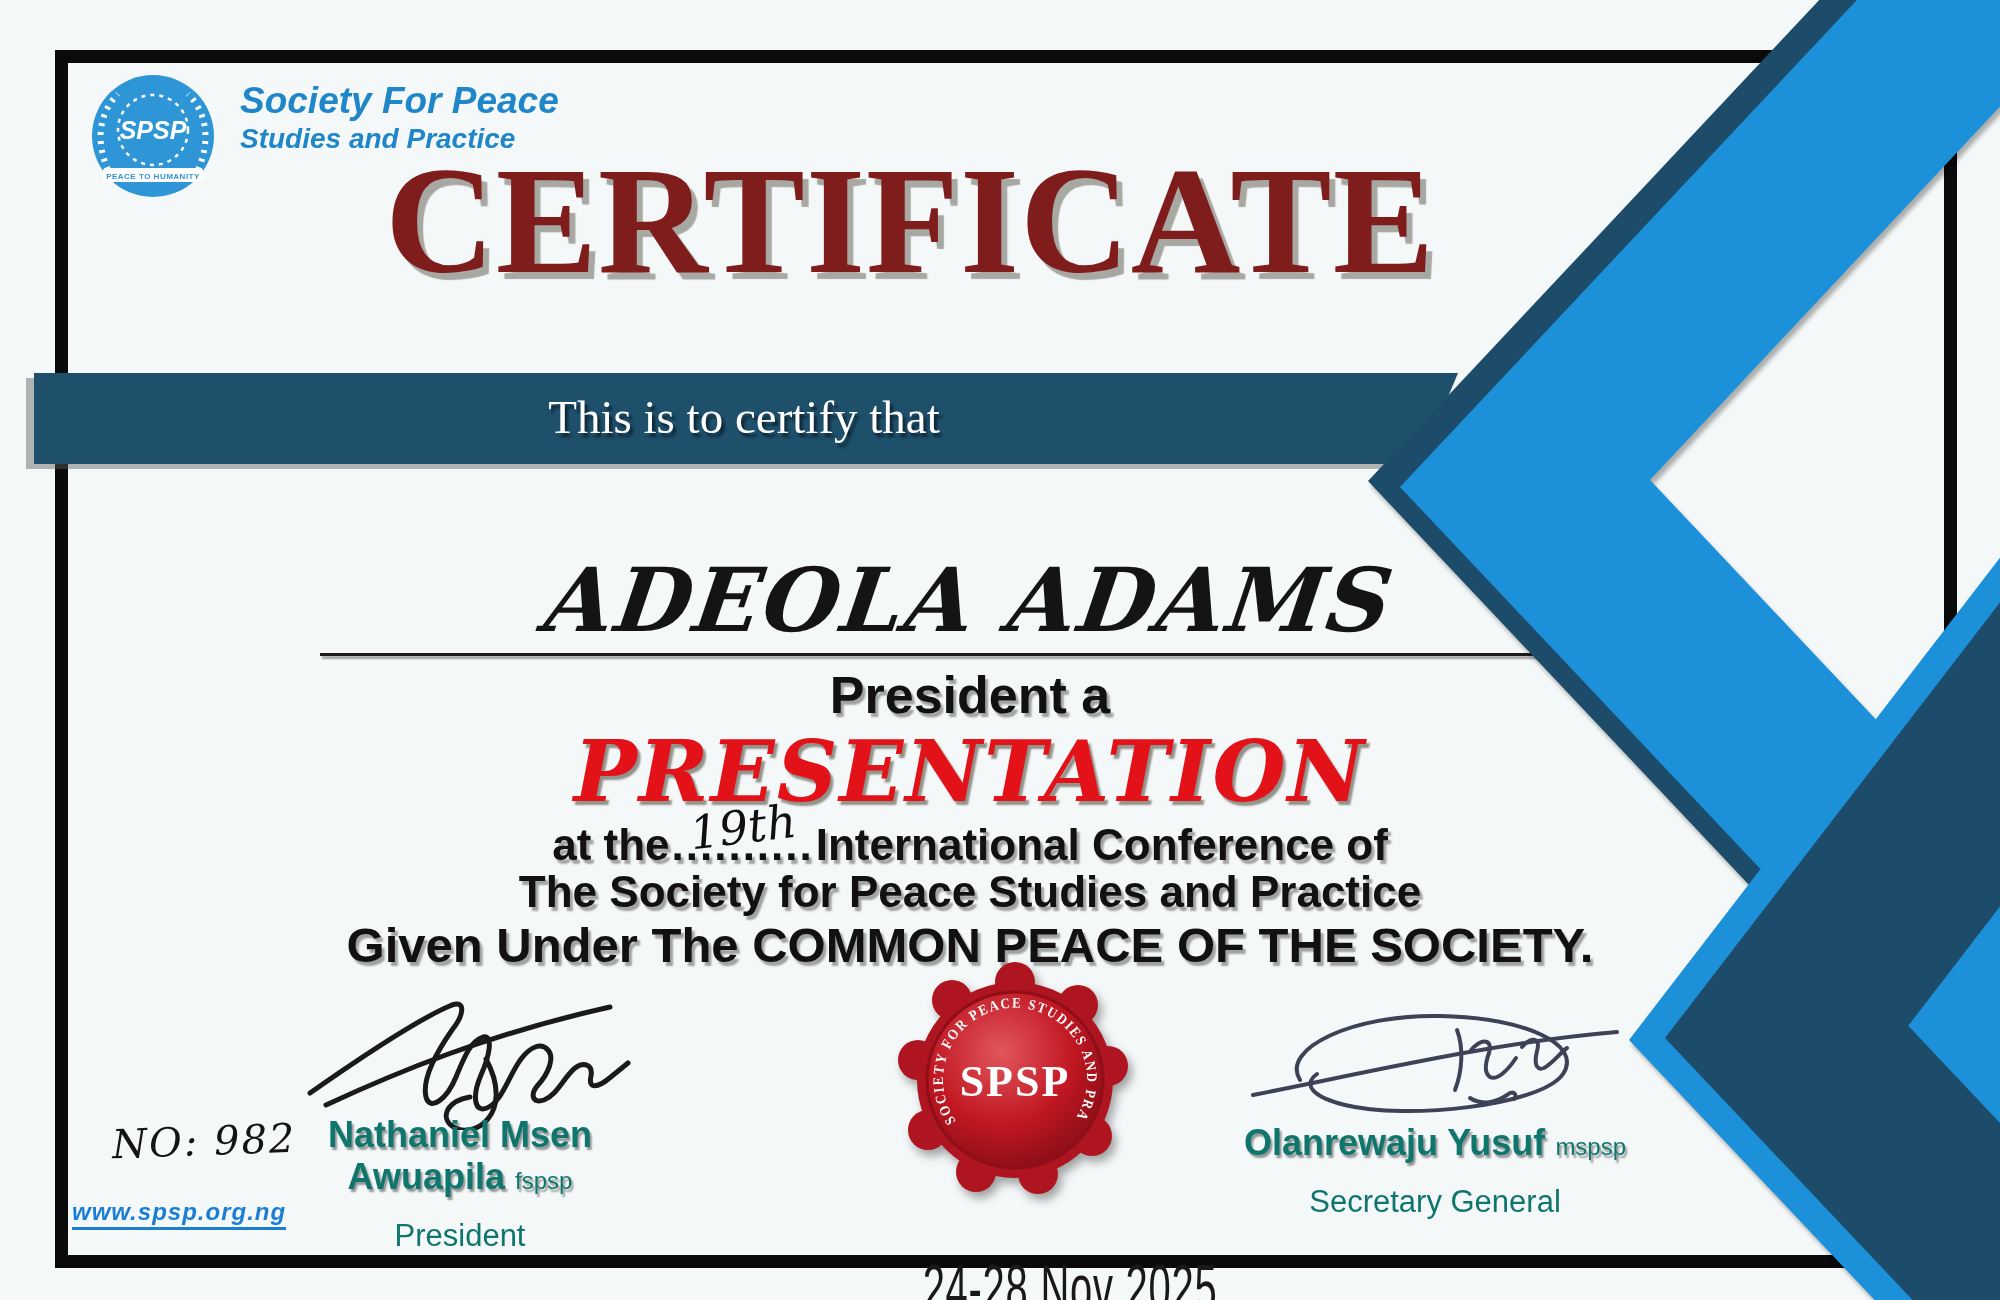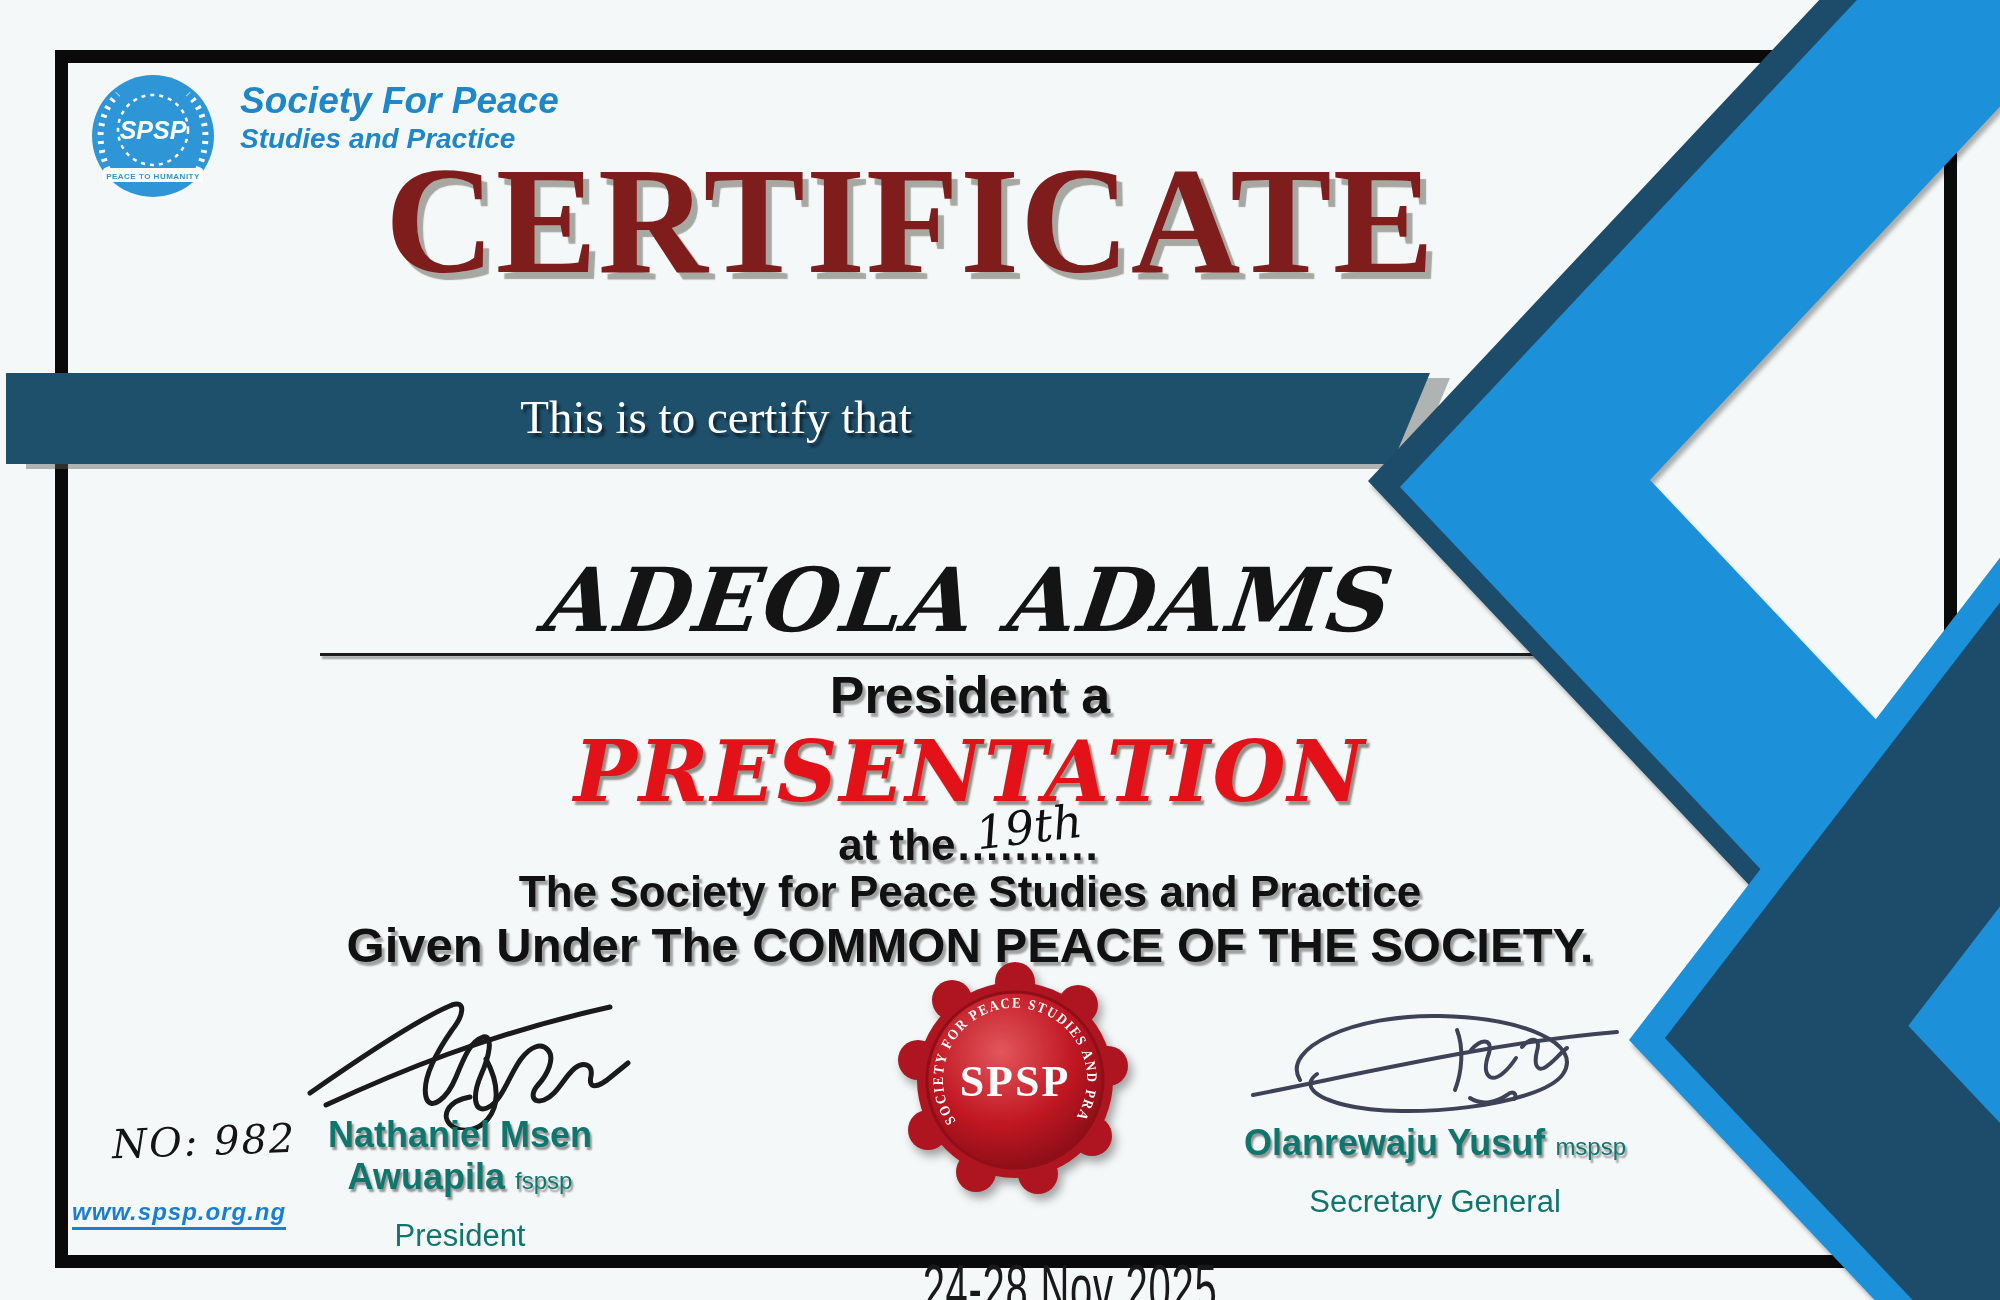--- a/index.html
+++ b/index.html
@@ -19,21 +19,21 @@
   .org-name .l2{ font-size:28px; margin-top:1px; }
   
   .title{
     position:absolute; left:100px; top:138px; width:1620px; text-align:center; z-index:4;
     font-family:"Liberation Serif", serif; font-weight:bold; font-size:152px; line-height:1.1;
     color:#7f1d1d; letter-spacing:1px;
     text-shadow:6px 7px 1px rgba(125,125,115,0.65);
   }
   
   .banner{
-    position:absolute; left:6px; top:373px; width:1450px; height:91px; z-index:2;
+    position:absolute; left:34px; top:373px; width:1450px; height:91px; z-index:2;
     background:#1e506c;
     clip-path:polygon(0 0, 1424px 0, 1386px 91px, 0 91px);
     text-decoration:underline;
   }
   .banner-shadow{
     position:absolute; left:26px; top:378px; width:1446px; height:91px; z-index:1;
     background:rgba(90,95,90,0.45);
     clip-path:polygon(0 0, 1424px 0, 1386px 91px, 0 91px);
   }
   .banner-text{
@@ -133,21 +133,21 @@
   </div>
 
   <div class="title">CERTIFICATE</div>
 
   <div class="recipient">ADEOLA ADAMS</div>
   <div class="name-underline"></div>
 
   <div class="mid">
     <div class="delivered">President a</div>
     <div class="presentation">PRESENTATION</div>
-    <div class="at-line"><span>at the</span><span class="dotrun"><span>..........</span><span class="edition">19th</span></span></div>
+    <div class="at-line"><span>at the</span><span class="dotrun"><span>..........</span><span class="edition">19th</span></span><span>International Conference of</span></div>
     <div class="society-line">The Society for Peace Studies and Practice</div>
     <div class="seal-line">Given Under The COMMON PEACE OF THE SOCIETY.</div>
   </div>
 
   <svg class="seal" width="270" height="270" viewBox="0 0 270 270">
     <defs>
       <radialGradient id="sealGrad" cx="42%" cy="34%" r="75%">
         <stop offset="0%" stop-color="#e2565c"></stop>
         <stop offset="55%" stop-color="#c01722"></stop>
         <stop offset="100%" stop-color="#7e0c14"></stop>

